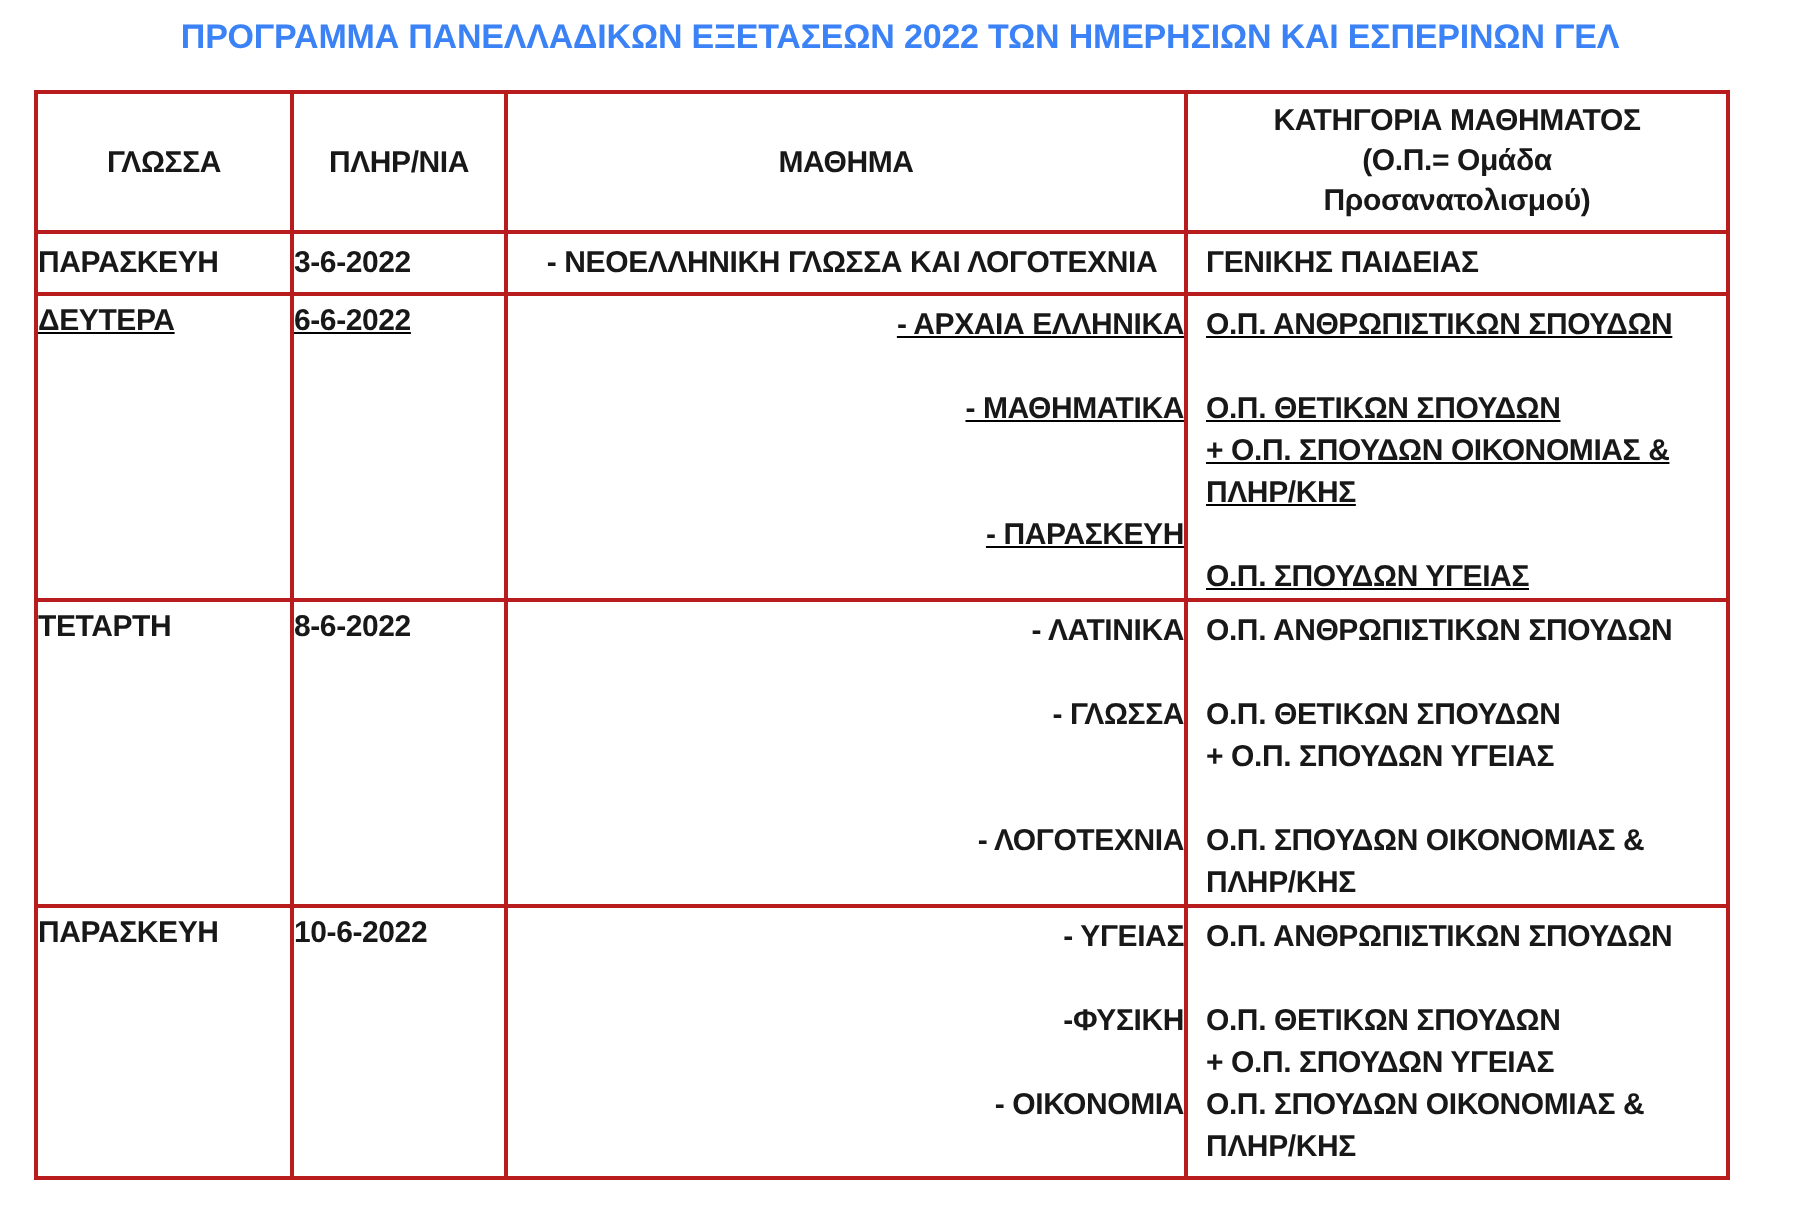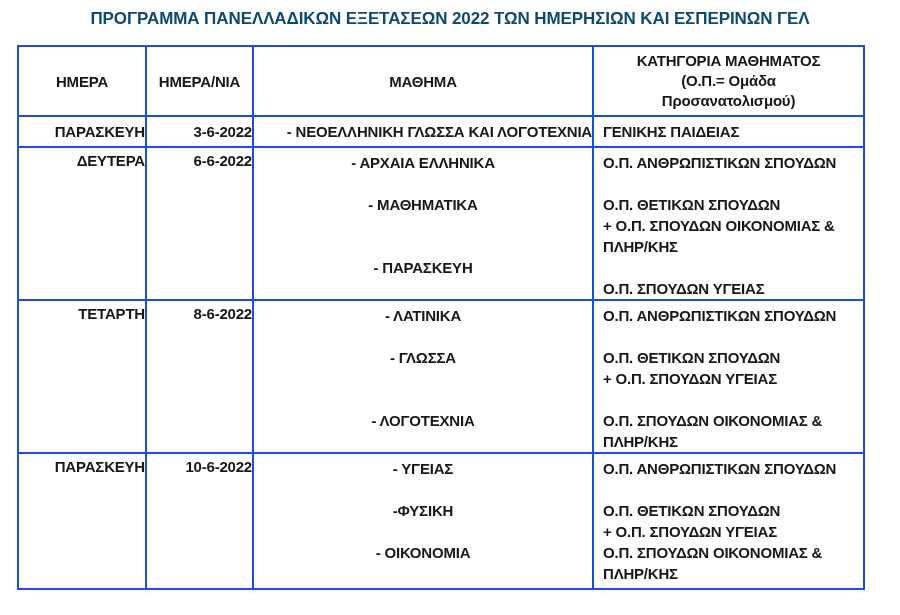--- a/index.html
+++ b/index.html
@@ -12,60 +12,60 @@
     overflow: hidden;
   }
   .page-title {
     position: absolute;
     top: 9px; left: 0;
     width: 900px;
     text-align: center;
     font-size: 17px;
     font-weight: 700;
     letter-spacing: -0.1px;
-    color: #0c4a6e;
+    color: #3b82f6;
     white-space: nowrap;
   }
   table.sched {
     position: absolute;
     left: 17px; top: 45px;
     width: 846px;
     border-collapse: collapse;
     table-layout: fixed;
     background: #ffffff;
   }
   .sched th, .sched td {
-    border: 2px solid #1d4ed8;
+    border: 2px solid #b91c1c;
     padding: 0;
     font-weight: 700;
     font-size: 15px;
     color: #181818;
     letter-spacing: -0.2px;
     overflow: hidden;
   }
   col.c1 { width: 128px; }
   col.c2 { width: 107px; }
   col.c3 { width: 340px; }
   col.c4 { width: 271px; }
 
   tr.hdr { height: 70px; }
   tr.r1  { height: 31px; }
-  tr.r2  { height: 124px; }
+  tr.r2  { height: 124px; text-decoration: underline; }
   tr.r3  { height: 125px; }
   tr.r4  { height: 136px; }
 
   .sched th { vertical-align: middle; text-align: center; }
   .hline { line-height: 20px; white-space: nowrap; }
 
-  td.day, td.date { text-align: right; vertical-align: top; padding-top: 4px; }
+  td.day, td.date { text-align: left; vertical-align: top; padding-top: 4px; }
   tr.r1 td.day, tr.r1 td.date { vertical-align: middle; padding-top: 0; }
 
   td.subj { vertical-align: top; padding-top: 4px; }
-  td.subj .line { text-align: center; }
-  tr.r1 td.subj { vertical-align: middle; padding-top: 0; text-align: right; padding-left: 6px; }
+  td.subj .line { text-align: right; }
+  tr.r1 td.subj { vertical-align: middle; padding-top: 0; text-align: center; padding-left: 6px; }
 
   td.cat { vertical-align: top; padding-top: 4px; padding-left: 9px; text-align: left; }
   tr.r1 td.cat { vertical-align: middle; padding-top: 0; }
 
   .line { height: 21px; line-height: 21px; white-space: nowrap; }
 </style>
 </head>
 <body>
 
 <div class="page-title">ΠΡΟΓΡΑΜΜΑ ΠΑΝΕΛΛΑΔΙΚΩΝ ΕΞΕΤΑΣΕΩΝ 2022 ΤΩΝ ΗΜΕΡΗΣΙΩΝ ΚΑΙ ΕΣΠΕΡΙΝΩΝ ΓΕΛ</div>
@@ -73,22 +73,22 @@
 <table class="sched">
   <colgroup>
     <col class="c1">
       <col class="c2">
       <col class="c3">
       <col class="c4">
   </colgroup>
 
   <tbody>
       <tr class="hdr">
-    <th>ΗΜΕΡΑ</th>
-    <th>ΗΜΕΡΑ/ΝΙΑ</th>
+    <th>ΓΛΩΣΣΑ</th>
+    <th>ΠΛΗΡ/ΝΙΑ</th>
     <th>ΜΑΘΗΜΑ</th>
     <th>
       <div class="hline">ΚΑΤΗΓΟΡΙΑ ΜΑΘΗΜΑΤΟΣ</div>
       <div class="hline">(Ο.Π.= Ομάδα</div>
       <div class="hline">Προσανατολισμού)</div>
     </th>
   </tr>
 
   <tr class="r1">
     <td class="day">ΠΑΡΑΣΚΕΥΗ</td>

